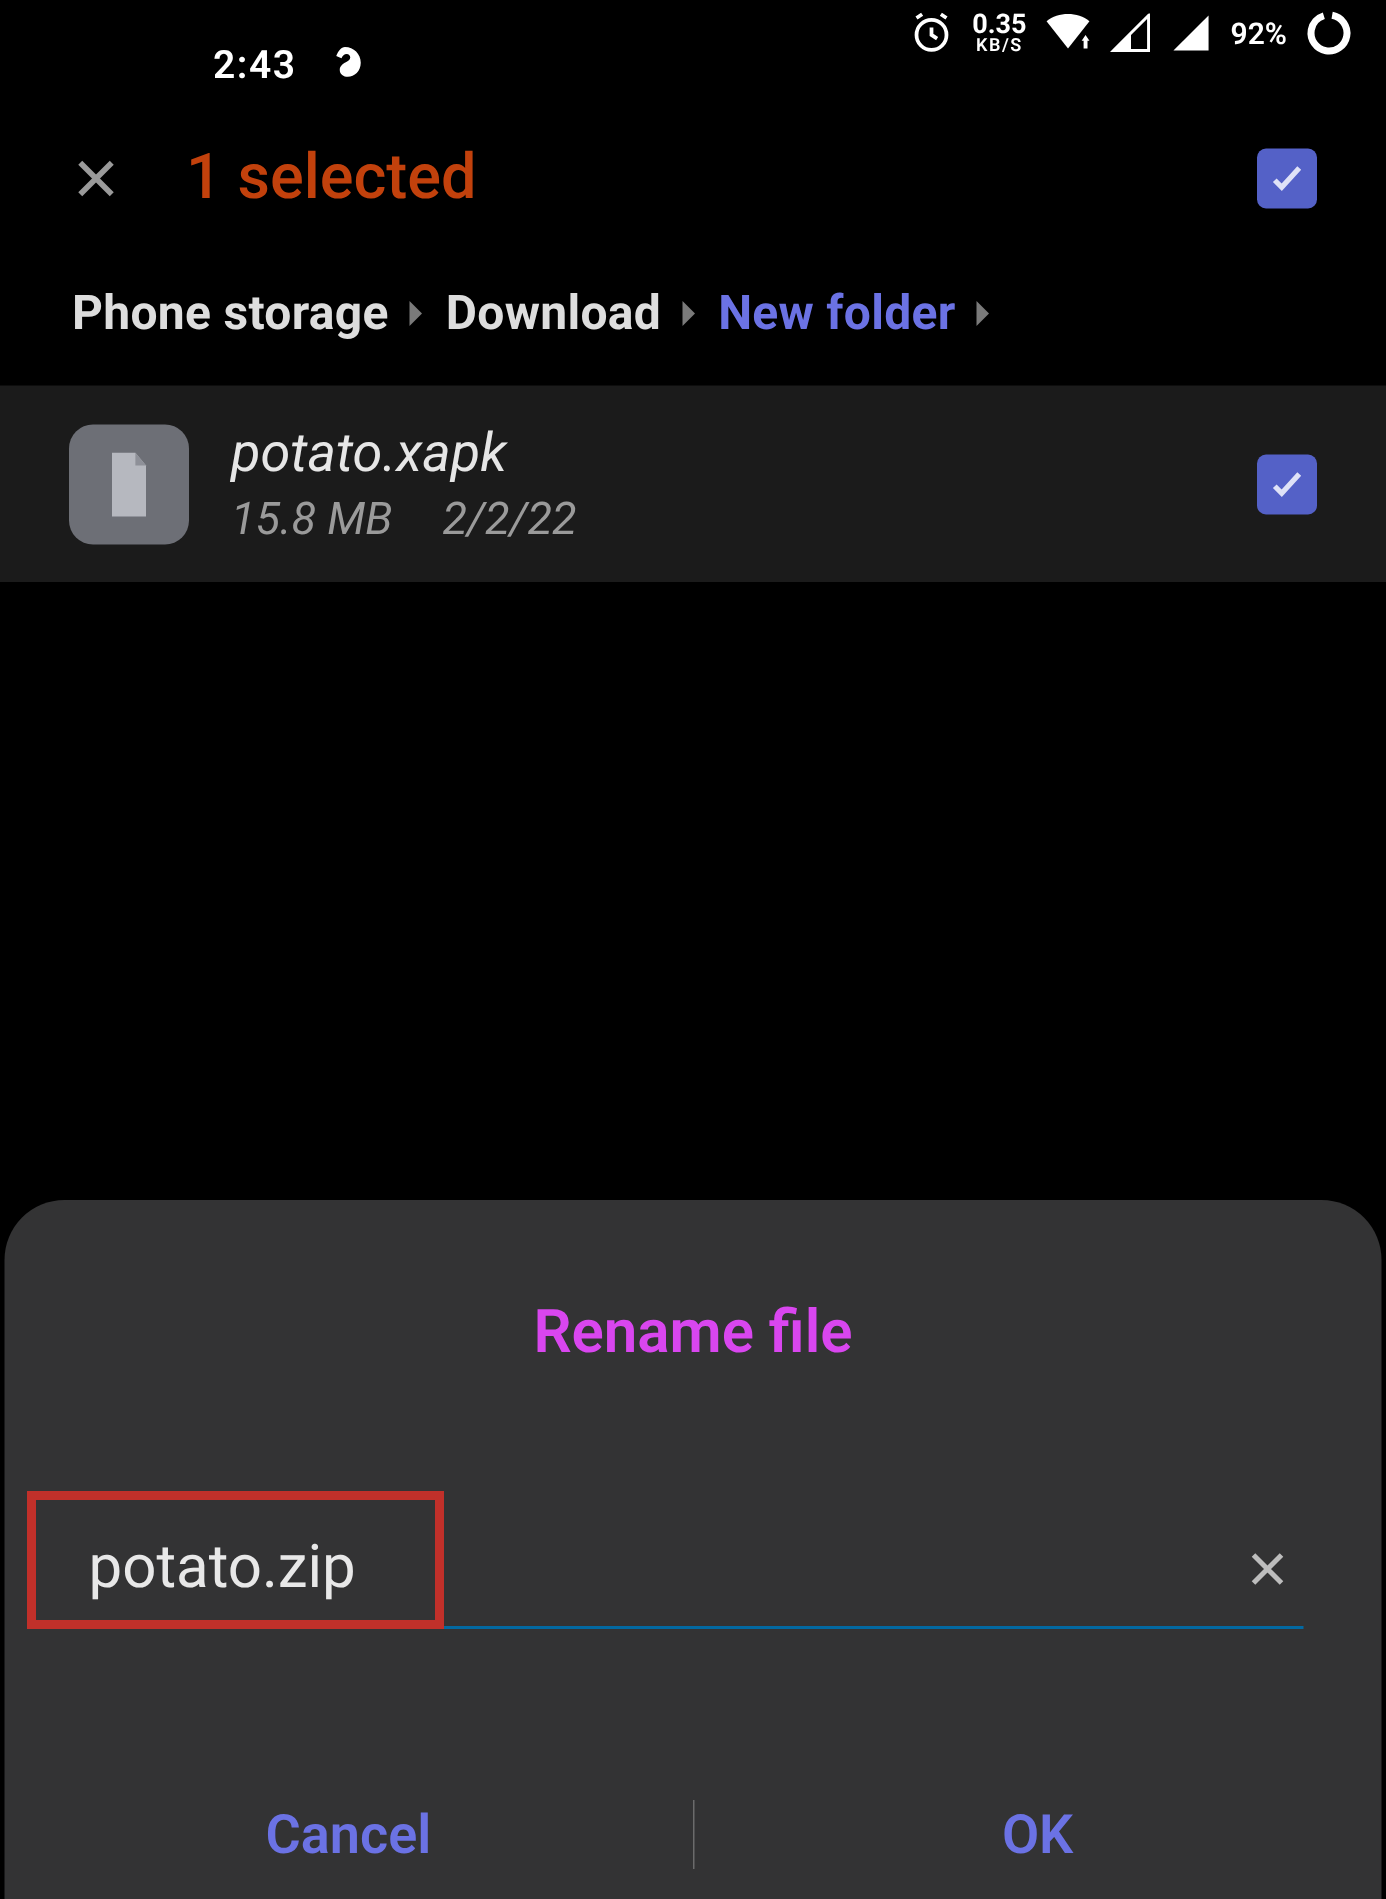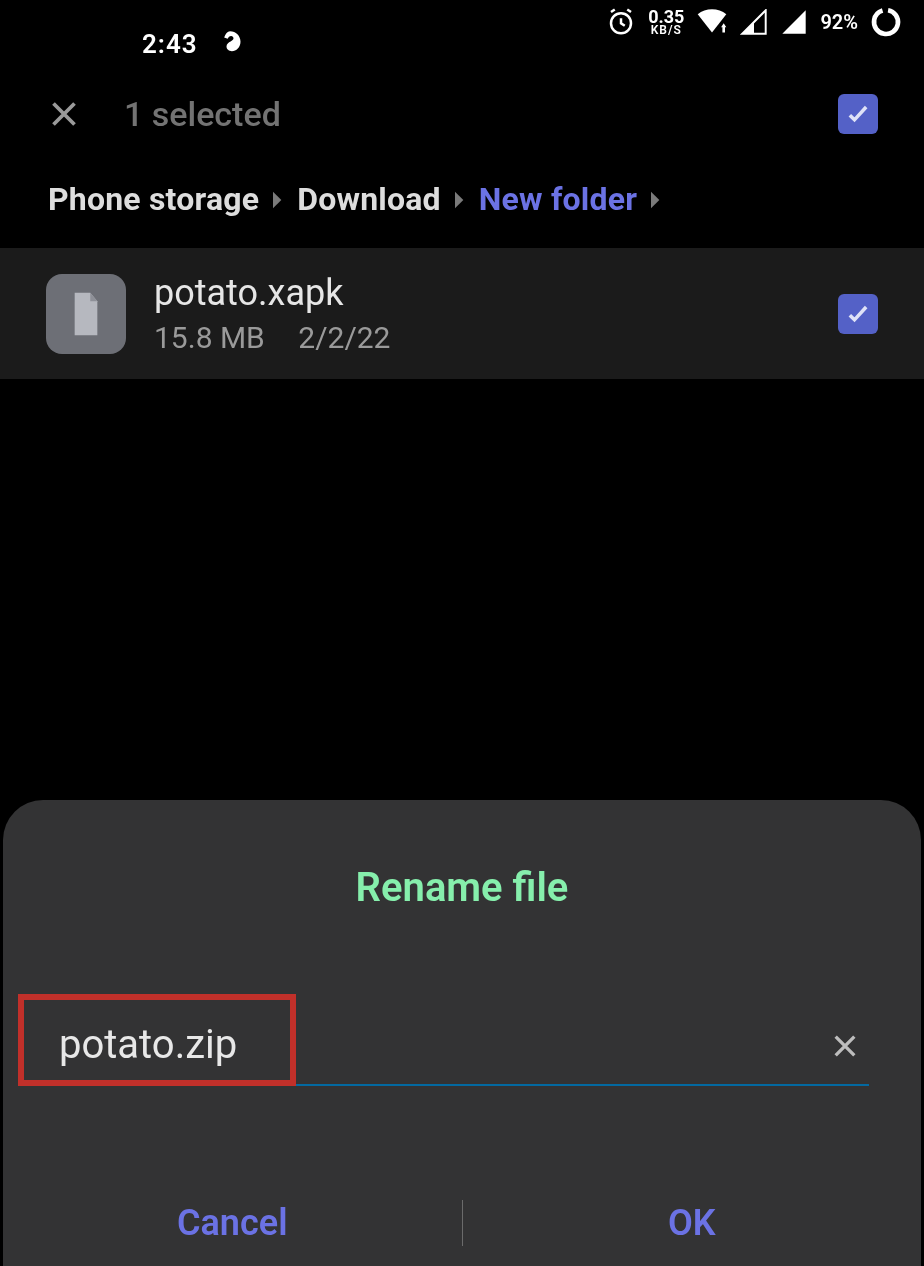--- a/index.html
+++ b/index.html
@@ -11,43 +11,43 @@
   .status-left .time { margin-left: 120px; letter-spacing: 1px; }
   .status-right { display: flex; align-items: center; gap: 12px; }
   .ico { display: inline-flex; align-items: center; justify-content: center; }
   .kbs { line-height: 0.9; font-size: 16px; text-align: center; }
   .kbs .top { font-weight: 700; font-size: 18px; }
   .kbs .bot { font-size: 12px; letter-spacing: 1px; }
 
   
   .header { display: flex; align-items: center; justify-content: space-between; padding: 50px 46px 46px 46px; }
   .header-left { display: flex; align-items: center; gap: 42px; }
-  .header-title { font-size: 34px; color: #737373; font-weight: 500; }
+  .header-title { font-size: 42px; color: #c2410c; font-weight: 500; }
   .checkbox { width: 40px; height: 40px; border-radius: 6px; background: #5461c7; display: flex; align-items: center; justify-content: center; }
   .checkbox svg { width: 28px; height: 28px; stroke: #dfe2f7; stroke-width: 3; fill: none; }
 
   
   .breadcrumb { display: flex; align-items: center; gap: 12px; padding: 0 48px 30px 48px; font-size: 32px; font-weight: 700; letter-spacing: .2px; }
   .crumb { color: #ddd; }
   .crumb.active { color: #6b72e4; }
   .crumb-sep svg { width: 14px; height: 20px; fill: #7a7a7a; }
 
   
   .filelist { background: #1b1b1b; }
-  .file { display: flex; align-items: center; gap: 28px; padding: 24px 46px; }
+  .file { display: flex; align-items: center; gap: 28px; padding: 24px 46px; font-style: italic; }
   .file-thumb { width: 80px; height: 80px; border-radius: 16px; background: #6d6f76; display: flex; align-items: center; justify-content: center; }
   .file-thumb svg { width: 34px; height: 44px; fill: #b6b8bf; }
   .file-meta { flex: 1; }
   .file-name { font-size: 36px; color: #e6e6e6; }
   .file-sub { font-size: 30px; color: #9a9a9a; margin-top: 6px; }
   .file-sub .size { margin-right: 26px; }
 
   
   .sheet { position: absolute; left: 3px; right: 3px; bottom: 0; background: #333334; border-top-left-radius: 40px; border-top-right-radius: 40px; padding-top: 64px; height: 466px; }
-  .sheet-title { text-align: center; font-size: 40px; font-weight: 600; color: #86efac; }
+  .sheet-title { text-align: center; font-size: 40px; font-weight: 600; color: #d946ef; }
   .sheet-input-wrap { position: relative; margin: 100px 52px 0 52px; display: flex; align-items: center; border-bottom: 2px solid #0369a1; }
   .sheet-input { flex: 1; background: transparent; border: none; outline: none; font-size: 40px; color: #e8e8e8; padding: 10px 4px 16px 4px; }
   .clear-btn { padding: 8px; }
   .clear-btn svg { width: 32px; height: 32px; stroke: #bdbdbd; stroke-width: 2.5; }
   .sheet-btns { display: flex; margin-top: 110px; }
   .sheet-btn { flex: 1; text-align: center; font-size: 36px; font-weight: 600; color: #6b72e4; padding: 6px 0; }
   .sheet-divider { width: 1px; height: 46px; background: #6b6b6b; align-self: center; }
 
   
   .highlight { position: absolute; border: 6px solid #c1302a; pointer-events: none; }

